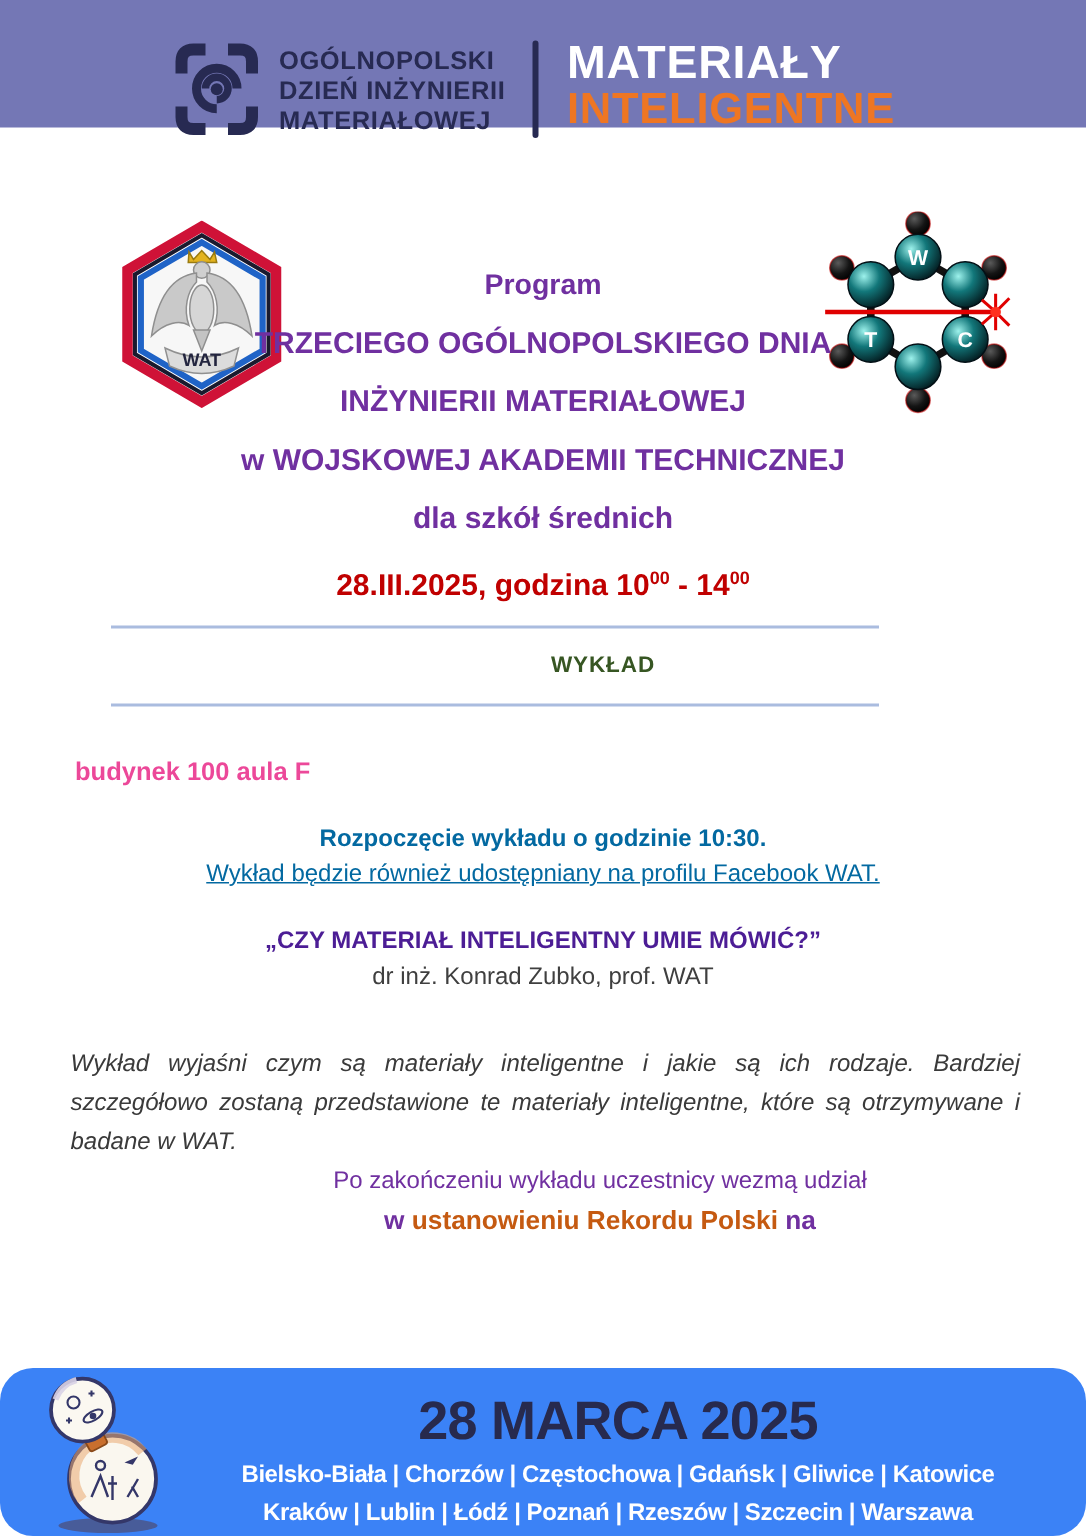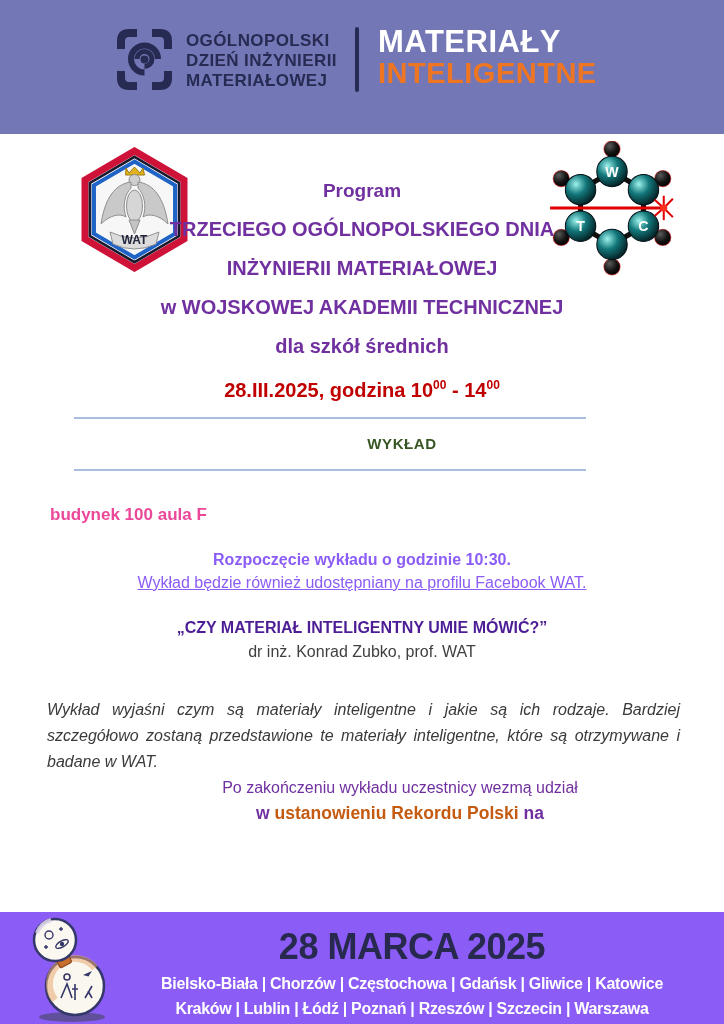--- a/index.html
+++ b/index.html
@@ -1,21 +1,21 @@
 <!DOCTYPE html>
 <html><head>
 <meta charset="utf-8">
 <style>
   html,body { margin:0; padding:0; background:#ffffff; }
   .page {
     position:relative; width:724px; height:1024px; background:#ffffff;
     font-family:"Liberation Sans", sans-serif; overflow:hidden;
   }
   
-  .top-banner { position:absolute; top:0; left:0; width:724px; height:134px; background:#7477b5; }
+  .top-banner { position:absolute; top:0; left:0; width:724px; height:85px; background:#7477b5; }
   .logo-icon  { position:absolute; left:116px; top:28px; width:57px; height:63px; }
   .org-lines  { position:absolute; left:186px; top:31px; color:#272a52; font-weight:bold;
                 font-size:17px; line-height:20px; letter-spacing:0.4px; white-space:nowrap; }
   .top-divider{ position:absolute; left:355px; top:27px; width:4px; height:65px; background:#272a52; border-radius:2px; }
   .brand      { position:absolute; left:378px; top:25px; font-weight:bold; white-space:nowrap; }
   .brand-1    { color:#ffffff; font-size:31px; line-height:33px; letter-spacing:0.5px; }
   .brand-2    { color:#ee7623; font-size:29px; line-height:31px; letter-spacing:0.5px; }
 
   
   .wat-badge { position:absolute; left:79px;  top:147px; width:111px; height:125px; }
@@ -32,38 +32,38 @@
   
   .rule { position:absolute; left:74px; width:512px; height:2px; background:#aabcdf; }
   .rule-top    { top:417px; }
   .rule-bottom { top:469px; }
   .section-title { position:absolute; top:435px; left:0; width:724px; text-align:center;
                    color:#375623; font-weight:bold; font-size:15px; letter-spacing:0.6px;padding-left:40px; }
 
   
   .location { position:absolute; top:505px; left:50px; color:#ec4899; font-weight:bold; font-size:17px; }
   .green-block { position:absolute; top:548px; left:0; width:724px; text-align:center;
-                 color:#8b5cf6; font-size:16px; line-height:23px; }
+                 color:#0369a1; font-size:16px; line-height:23px; }
   .green-start { font-weight:bold; }
   .green-fb    { text-decoration:underline; }
   .talk-block  { position:absolute; top:619px; left:0; width:724px; text-align:center; }
   .talk-title  { color:#4c1d95; font-weight:bold; font-size:16px; }
   .speaker     { color:#3f3f3f; font-size:16px; margin-top:6px; }
   .description { position:absolute; top:681px; left:47px; width:633px; font-style:italic;
                  color:#3a3a3a; font-size:16px; line-height:26px; text-align:justify; }
 
   
   .record-block { position:absolute; top:775px; left:0; width:724px; text-align:center;
                   color:#7030a0; font-size:16px; line-height:25px;margin-left:38px; }
   .record-line2 { font-weight:bold; font-size:17.5px; line-height:26px; }
   .record-highlight { color:#c55a11; }
   .record-line3 { font-weight:bold; font-size:15.5px; }
 
   
-  .bottom-banner { position:absolute; top:912px; left:0; width:724px; height:112px; background:#8b5cf6; }
+  .bottom-banner { position:absolute; top:912px; left:0; width:724px; height:112px; background:#3b82f6;border-radius:22px; }
   .flask { position:absolute; left:18px; top:5px; width:102px; height:106px; }
   .banner-text { position:absolute; left:100px; top:0; width:624px; text-align:center; }
   .banner-date { margin-top:16px; color:#272a4e; font-weight:bold; font-size:36px;
                  letter-spacing:-0.5px; line-height:38px; }
   .cities { color:#ffffff; font-weight:bold; font-size:16px; line-height:25px;
             letter-spacing:-0.3px; margin-top:5px; }
 </style>
 </head>
 <body>
 

